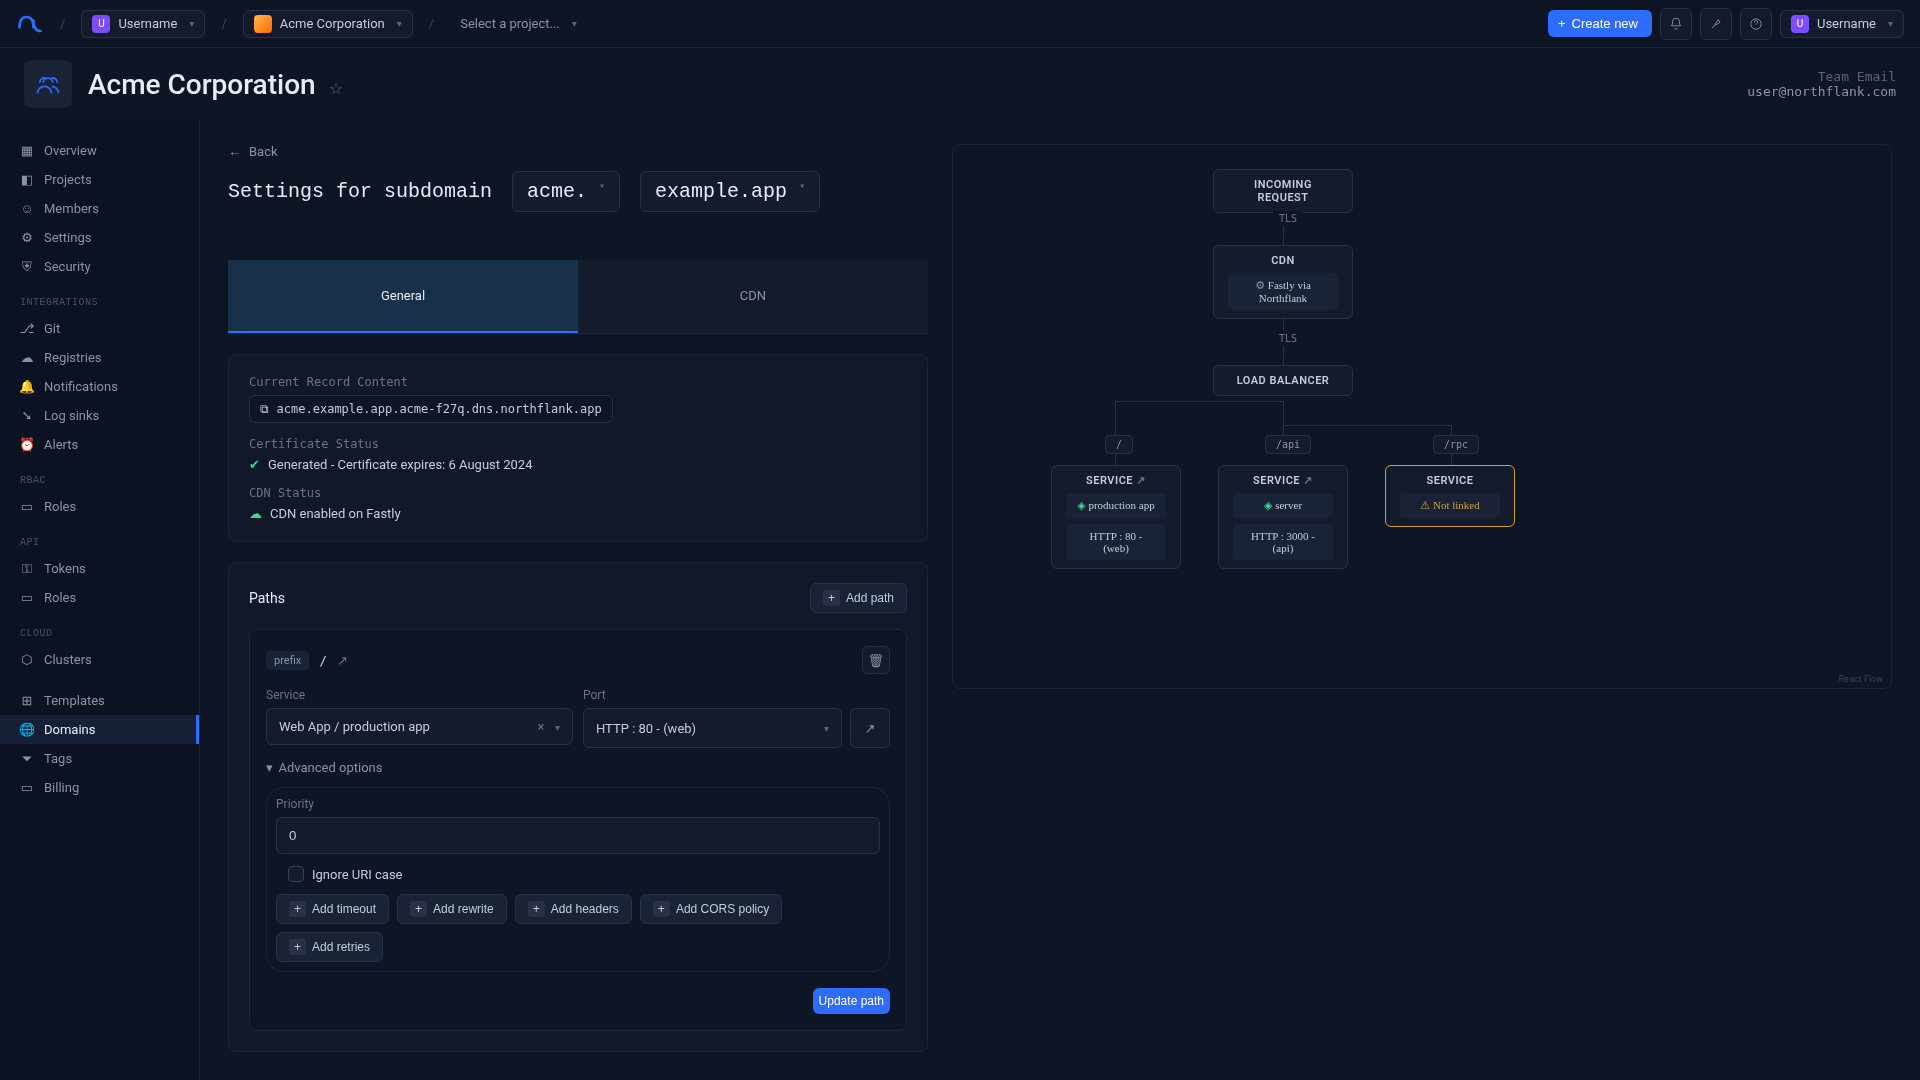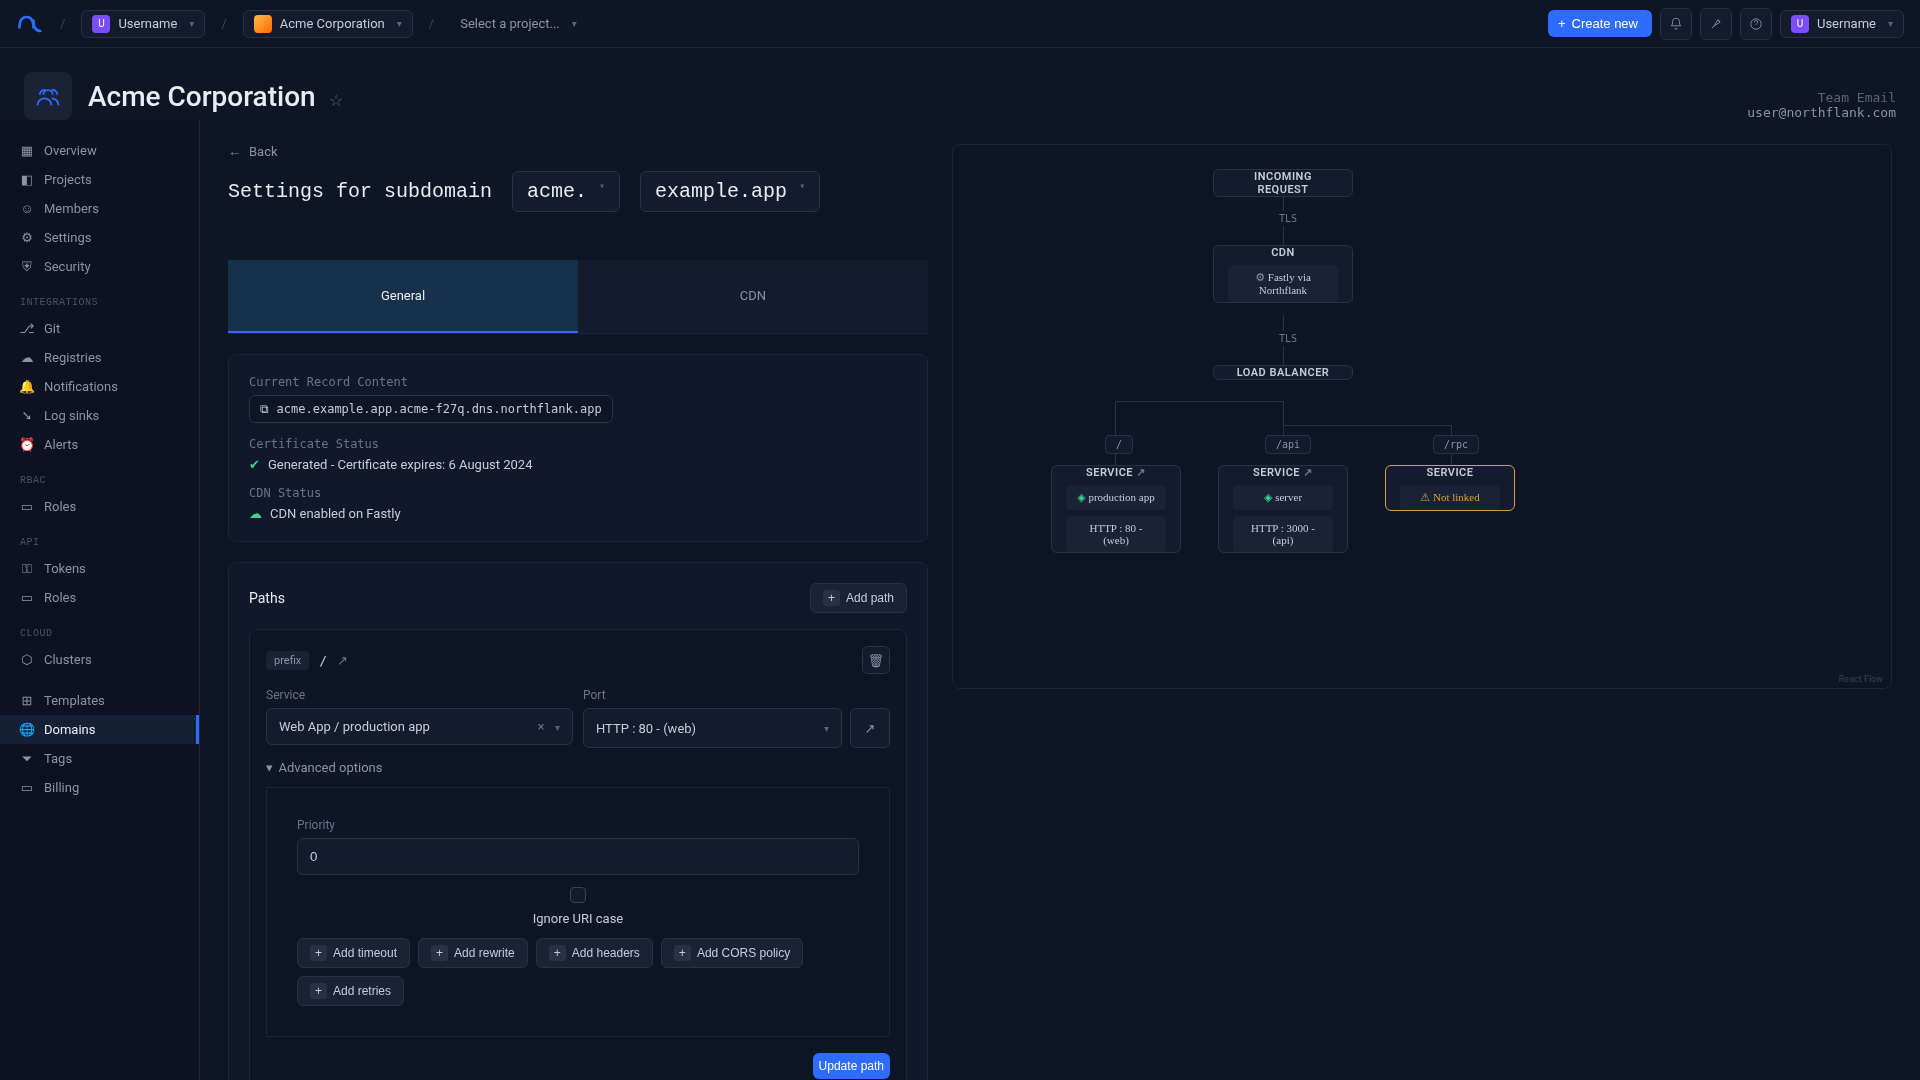--- a/index.html
+++ b/index.html
@@ -74,21 +74,21 @@
   border-radius: 6px;
   background: #141b2c;
   display: inline-flex;
   align-items: center;
   justify-content: center;
   color: #8a93a6;
 }
 .header {
   height: 72px;
   display: flex;
-  align-items: flex-end;
+  align-items: center;
   padding: 0 24px;
   justify-content: space-between;
 }
 .header-left { display: flex; align-items: center; gap: 16px; }
 .team-icon {
   width: 48px; height: 48px;
   background: #1a2235;
   border-radius: 8px;
   display: flex; align-items: center; justify-content: center;
   color: #2e6cff;
@@ -266,33 +266,33 @@
   border: 1px solid #2a3145;
   border-radius: 6px;
   padding: 10px 12px;
   color: #c5ccd9;
   display: flex;
   align-items: center;
   justify-content: space-between;
 }
 .adv-card {
   border: 1px solid #1e2635;
-  border-radius: 1px;
-  padding: 30px;
+  border-radius: 18px;
+  padding: 9px;
   margin-top: 12px;
 }
 .input-text {
   width: 100%;
   background: #141b2c;
   border: 1px solid #2a3145;
   border-radius: 6px;
   padding: 10px 12px;
   color: #c5ccd9;
 }
-.chk-row { display: flex; align-items: center; gap: 8px; margin: 12px 12px; flex-direction: column; }
+.chk-row { display: flex; align-items: center; gap: 8px; margin: 12px 12px; }
 .checkbox {
   width: 16px; height: 16px;
   border: 1px solid #3a4254;
   border-radius: 4px;
   background: #141b2c;
 }
 .pill-row { display: flex; flex-wrap: wrap; gap: 8px; }
 .update-row { display: flex; justify-content: flex-end; margin-top: 16px; }
 
 .diagram {
@@ -300,21 +300,21 @@
   border-radius: 8px;
   height: 545px;
   position: relative;
   background: #0e1525;
 }
 .node {
   position: absolute;
   border: 1px solid #2a3145;
   background: #141b2c;
   border-radius: 6px;
-  padding: 0 14px;
+  padding: 8px 14px;
   text-align: center;
   font-size: 11px;
 }
 .node-header { font-weight: 600; letter-spacing: 0.5px; color: #c5ccd9; }
 .node-sub {
   background: #1a2235;
   border-radius: 4px;
   padding: 6px 10px;
   margin-top: 6px;
   font-size: 11px;

